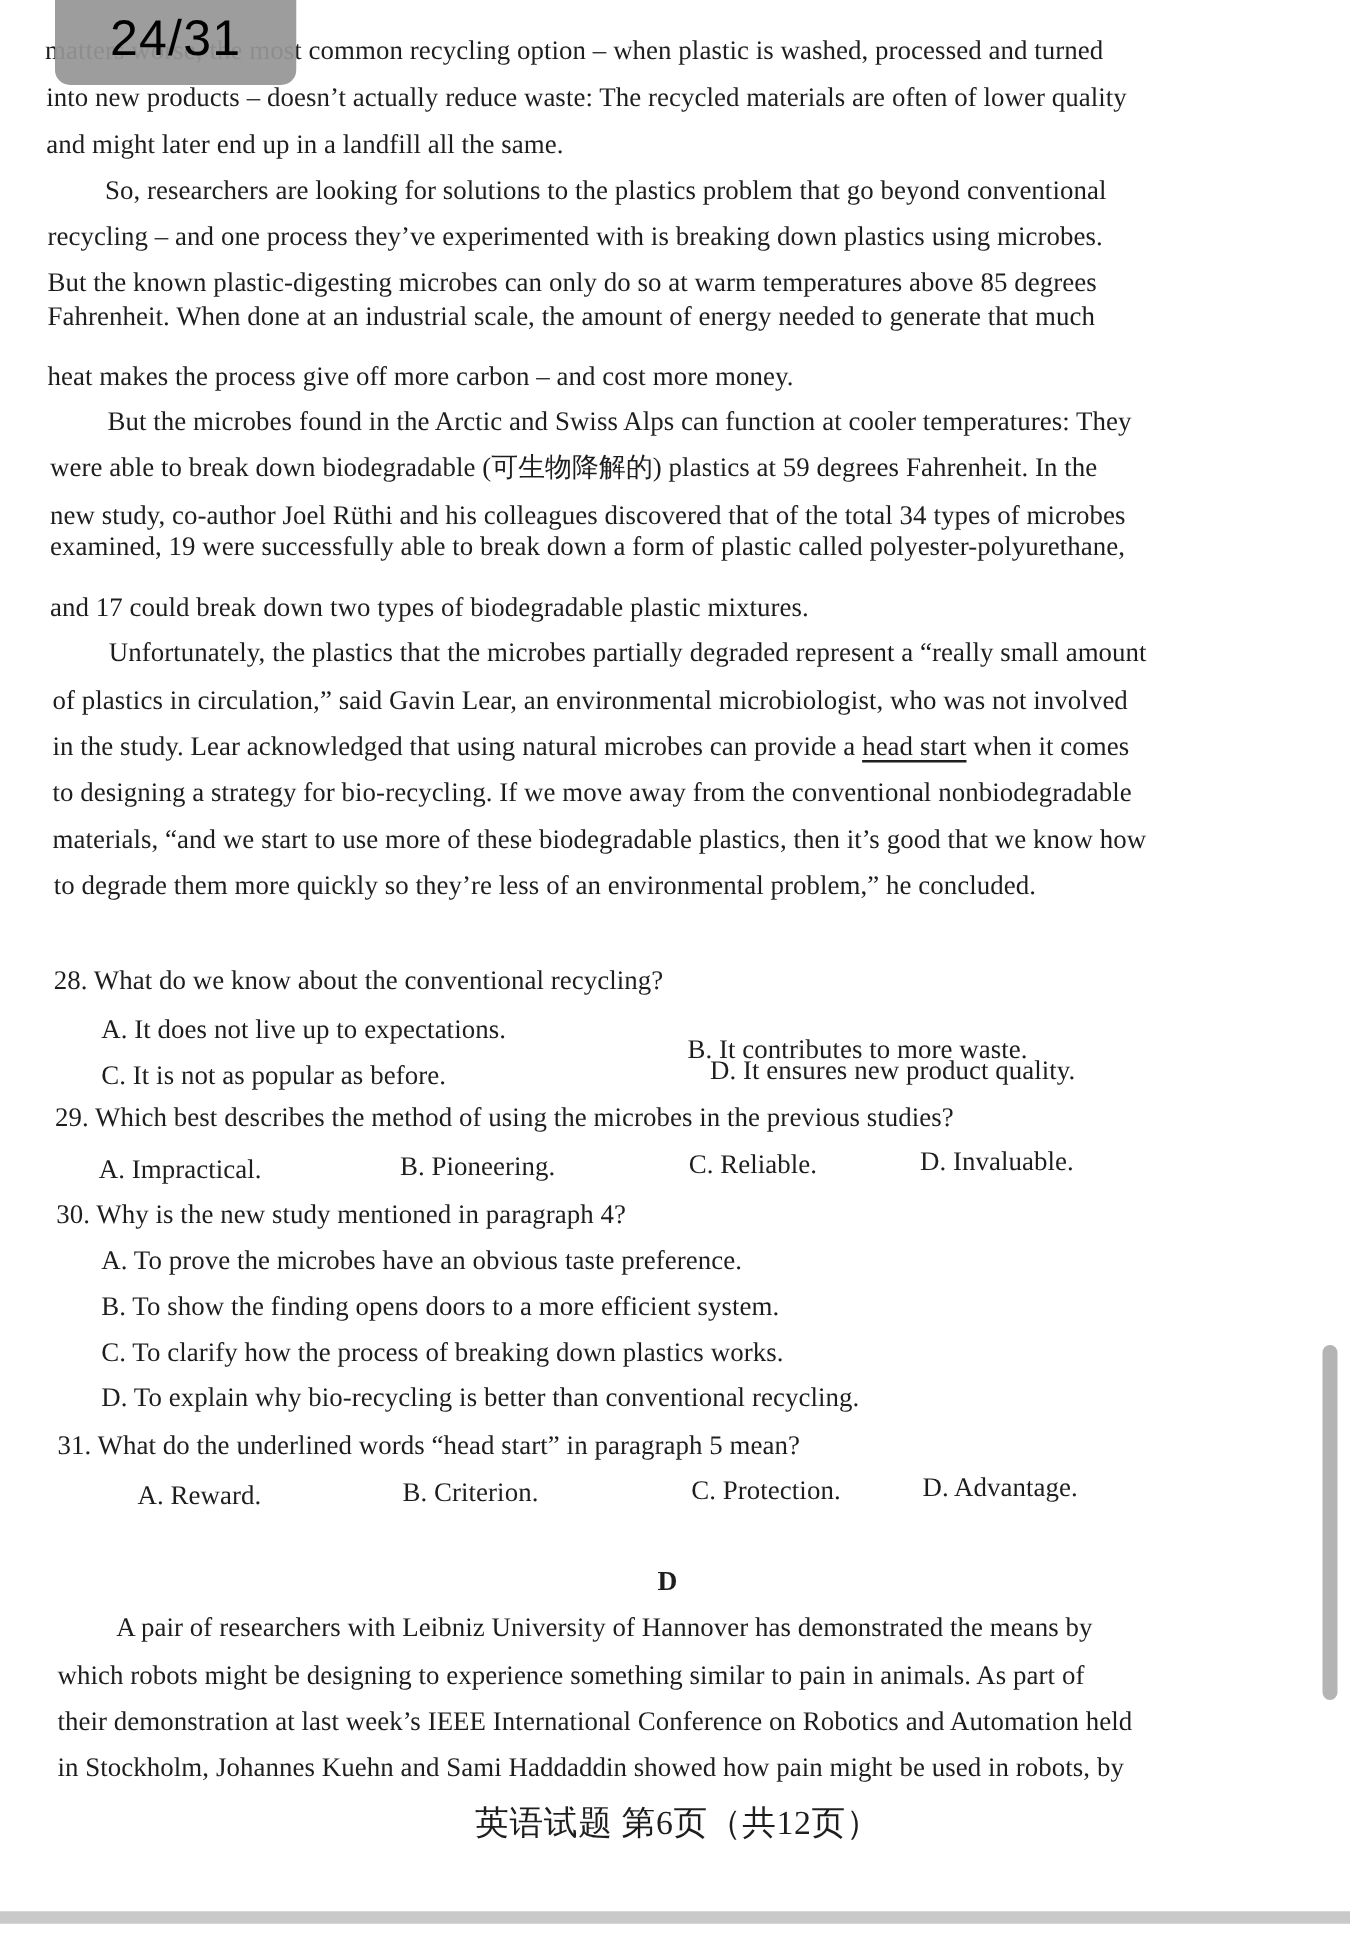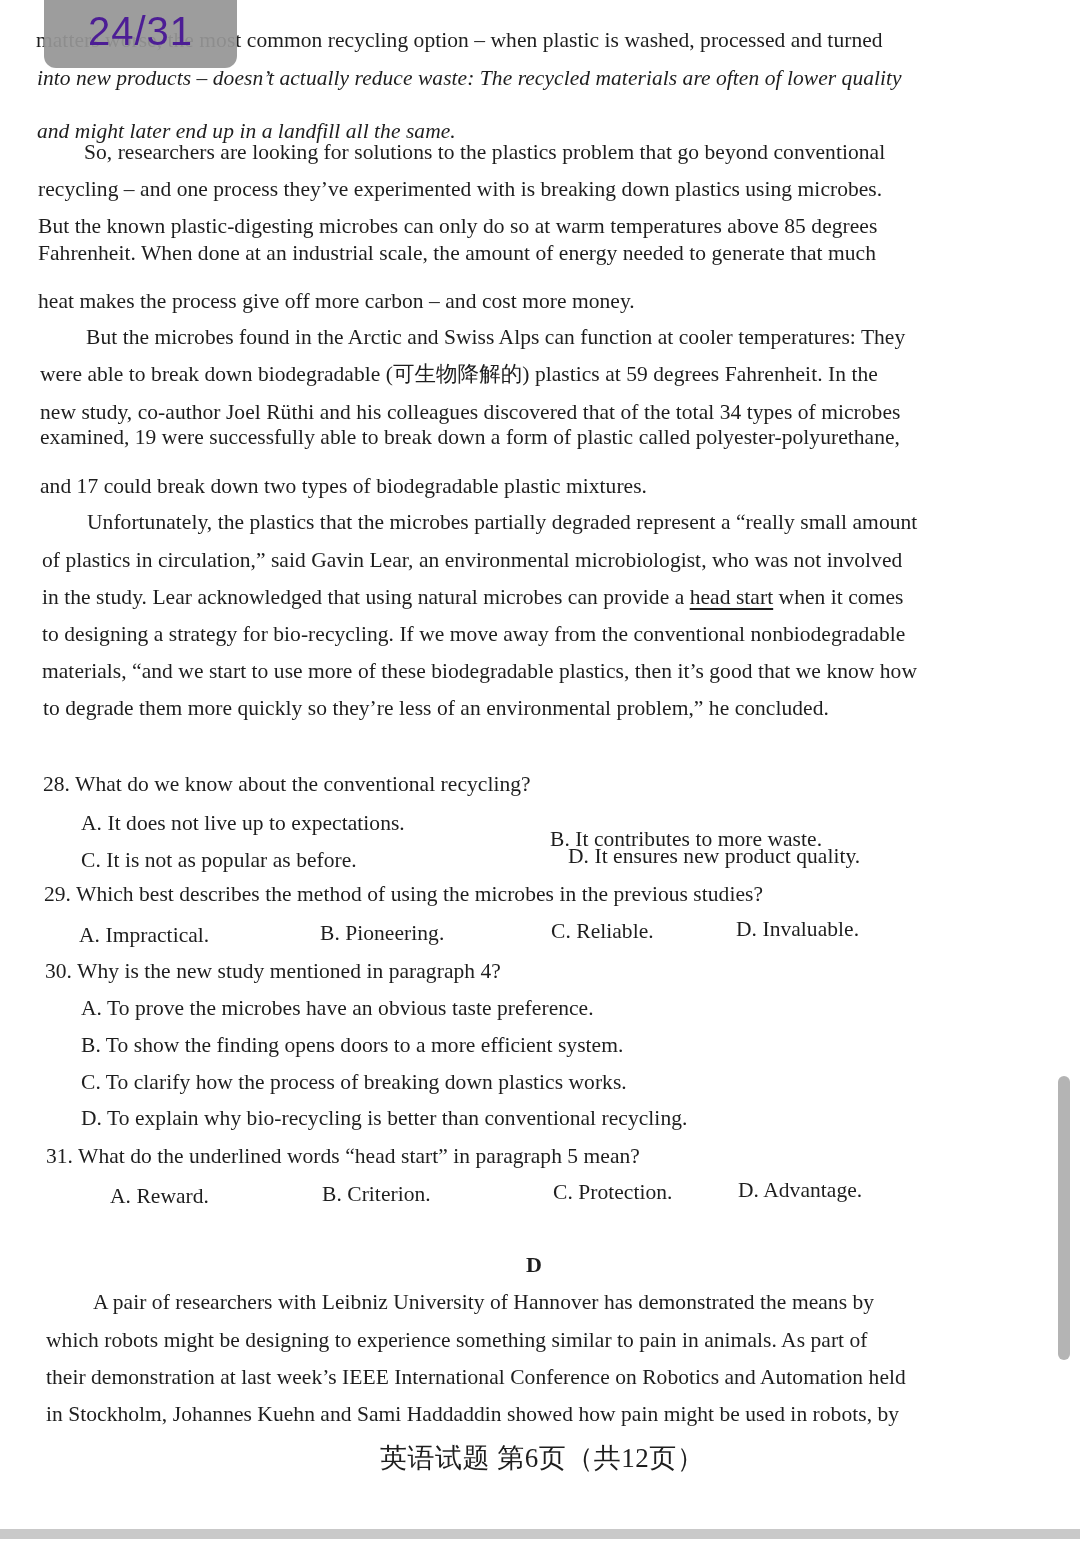--- a/index.html
+++ b/index.html
@@ -9,21 +9,21 @@
       font-family: "Liberation Serif", "DejaVu Serif", serif;
     }
     .page { position: absolute; left: 0; top: 0; width: 1080px; height: 1552px; }
     .line {
       position: absolute; white-space: nowrap; font-size: 21.5px; line-height: 28px;
       letter-spacing: 0.05px;
     }
     .counter {
       position: absolute; left: 44px; top: 0; width: 193px; height: 68px;
       background: rgba(150,150,150,0.93); border-radius: 0 0 12px 12px;
-      color: #4c1d95; font-family: "Liberation Sans", "DejaVu Sans", sans-serif;
+      color: #000000; font-family: "Liberation Sans", "DejaVu Sans", sans-serif;
       font-size: 40px; line-height: 62px; text-align: center; letter-spacing: 1px;
       z-index: 5;
     }
     .u { text-decoration: underline; text-underline-offset: 4px; }
     .section-letter { position: absolute; left: 526px; top: 1252px; font-weight: bold; font-size: 22px; }
     .footer { position: absolute; left: 380px; top: 1440px; font-size: 27px; letter-spacing: 0.5px; }
     .scrollbar {
       position: absolute; left: 1058px; top: 1076px; width: 12px; height: 284px;
       background: #b4b4b4; border-radius: 6px;
     }
@@ -31,22 +31,22 @@
   </style>
 </head>
 <body>
 
 <div class="page">
 
   <div class="counter">24/31</div>
 
   <div>
     <div class="line" style="left:36px;top:26px;width:934px;">matters worse, the most common recycling option – when plastic is washed, processed and turned</div>
-    <div class="line" style="left:37px;top:64px;font-style:italic;">into new products – doesn’t actually reduce waste: The recycled materials are often of lower quality</div>
-    <div class="line" style="left:37px;top:117px;font-style:italic;">and might later end up in a landfill all the same.</div>
+    <div class="line" style="left:37px;top:64px;">into new products – doesn’t actually reduce waste: The recycled materials are often of lower quality</div>
+    <div class="line" style="left:37px;top:101px;">and might later end up in a landfill all the same.</div>
     <div class="line" style="left:84px;top:138px;">So, researchers are looking for solutions to the plastics problem that go beyond conventional</div>
     <div class="line" style="left:38px;top:175px;">recycling – and one process they’ve experimented with is breaking down plastics using microbes.</div>
     <div class="line" style="left:38px;top:212px;">But the known plastic-digesting microbes can only do so at warm temperatures above 85 degrees</div>
     <div class="line" style="left:38px;top:239px;">Fahrenheit. When done at an industrial scale, the amount of energy needed to generate that much</div>
     <div class="line" style="left:38px;top:287px;">heat makes the process give off more carbon – and cost more money.</div>
     <div class="line" style="left:86px;top:323px;">But the microbes found in the Arctic and Swiss Alps can function at cooler temperatures: They</div>
     <div class="line" style="left:40px;top:360px;">were able to break down biodegradable (可生物降解的) plastics at 59 degrees Fahrenheit. In the</div>
     <div class="line" style="left:40px;top:398px;">new study, co-author Joel Rüthi and his colleagues discovered that of the total 34 types of microbes</div>
     <div class="line" style="left:40px;top:423px;">examined, 19 were successfully able to break down a form of plastic called polyester-polyurethane,</div>
     <div class="line" style="left:40px;top:472px;">and 17 could break down two types of biodegradable plastic mixtures.</div>

